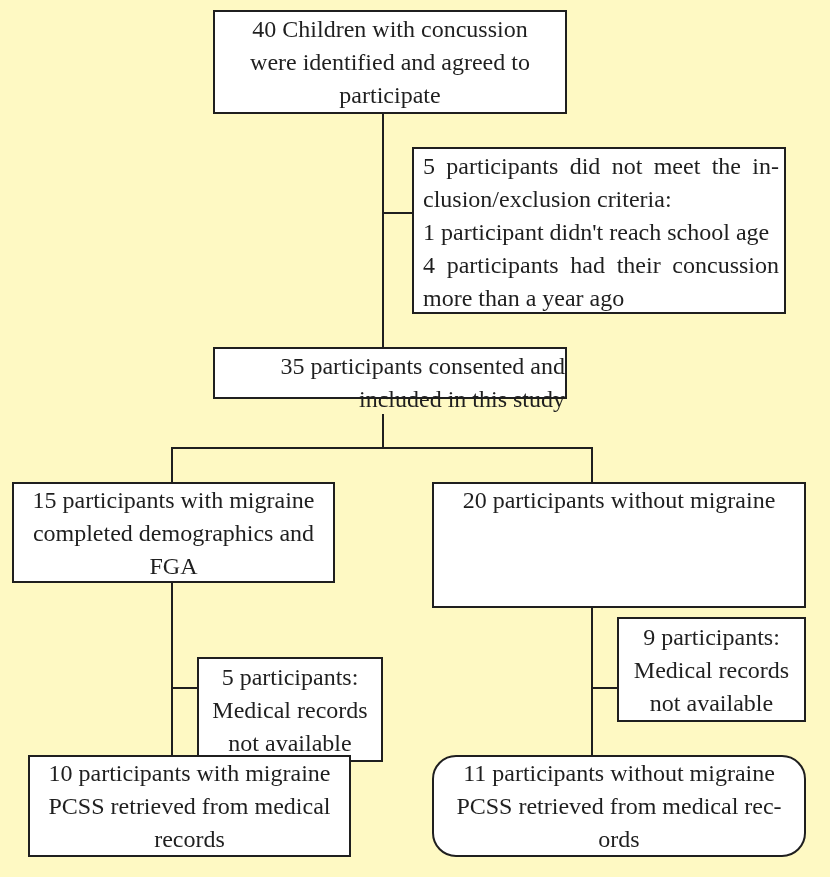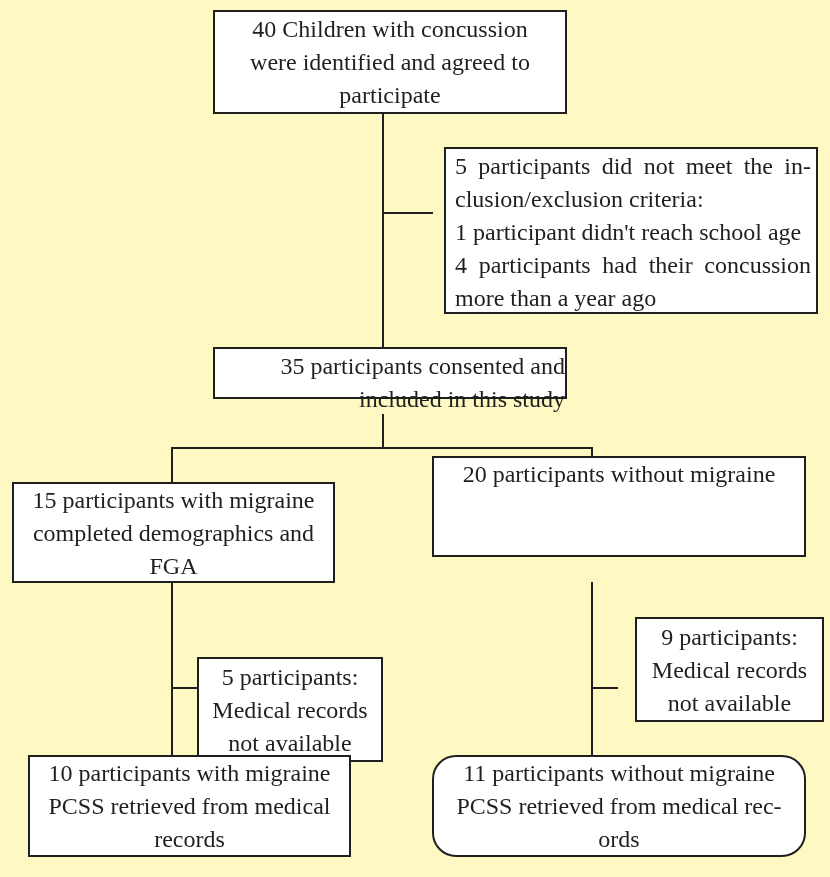--- a/index.html
+++ b/index.html
@@ -29,29 +29,29 @@
     border: 2px solid #1f1f1f;
     background: #ffffff;
     font-size: 24px;
     line-height: 33px;
     text-align: center;
   }
   .box .ln { white-space: nowrap; }
 
   
   #box-identified            { left: 213px; top: 10px;  width: 354px; height: 104px; padding-top: 1px; }
-  #box-excluded              { left: 444px; top: 147px; width: 374px; height: 167px;
+  #box-excluded              { left: 412px; top: 147px; width: 374px; height: 167px;
                                text-align: left; padding: 1px 5px 0 9px; }
   #box-excluded .ln          { white-space: normal; }
   #box-excluded .ln.just     { text-align: justify; text-align-last: justify; }
   #box-consented             { left: 213px; top: 347px; width: 354px; height: 52px; padding-top: 1px; text-align: right; }
   #box-migraine-fga          { left: 12px;  top: 482px; width: 323px; height: 101px; }
-  #box-no-migraine-fga       { left: 432px; top: 456px; width: 374px; height: 101px; }
+  #box-no-migraine-fga       { left: 432px; top: 482px; width: 374px; height: 126px; }
   #box-migraine-no-records   { left: 197px; top: 617px; width: 186px; height: 105px; padding-top: 2px; margin-top: 40px; }
-  #box-no-migraine-no-records{ left: 617px; top: 617px; width: 189px; height: 105px; padding-top: 2px; margin-left: 18px; }
+  #box-no-migraine-no-records{ left: 617px; top: 617px; width: 189px; height: 105px; padding-top: 2px; }
   #box-migraine-pcss         { left: 28px;  top: 755px; width: 323px; height: 102px; }
   #box-no-migraine-pcss      { left: 432px; top: 755px; width: 374px; height: 102px; border-radius: 24px; }
 </style>
 </head>
 <body>
 
 <div class="canvas">
 
   <svg class="connectors" viewBox="0 0 830 877" xmlns="http://www.w3.org/2000/svg">
     <path d="M383 114 L383 347" stroke="#1f1f1f"></path>

